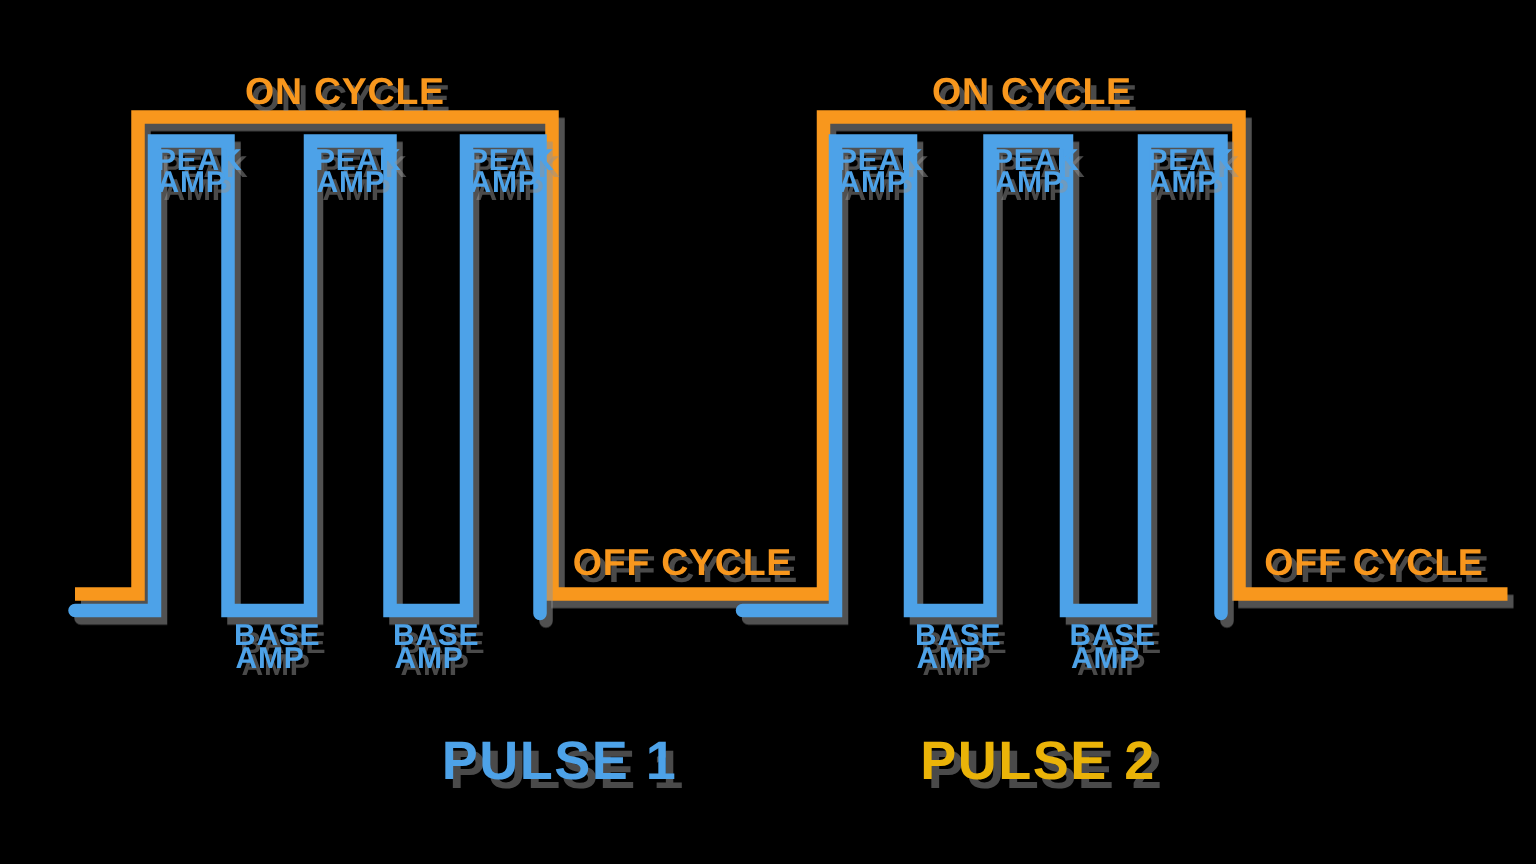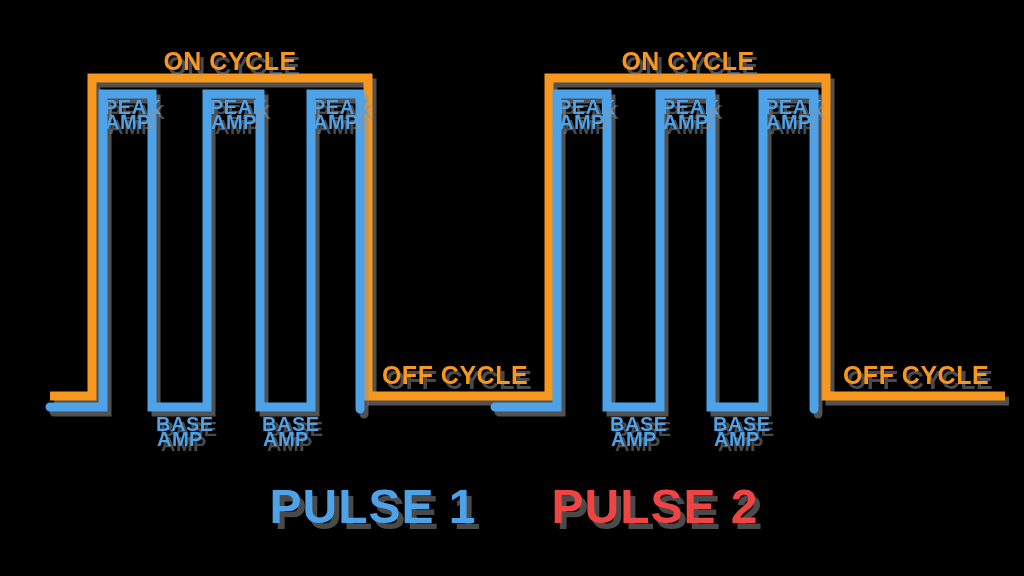--- a/index.html
+++ b/index.html
@@ -42,21 +42,21 @@
     letter-spacing: 0.5px;
   }
   .amp-lbl {
     font-size: 20px;
     line-height: 15px;
     letter-spacing: 0.5px;
     width: 48px;
     white-space: normal;
   }
   .pulse-name {
-    font-size: 48px;
+    font-size: 36px;
     line-height: 40px;
     letter-spacing: 1px;
     text-shadow: 5px 6px 0 rgba(148,148,148,0.5);
   }
 </style>
 </head>
 <body>
 
 <div class="stage" style="background-color: rgb(0, 0, 0);">
 
@@ -82,15 +82,15 @@
   <div class="lbl amp-lbl" style="left: 686px; top: 100px; color: rgb(77, 162, 232);">PEAK AMP</div>
   <div class="lbl amp-lbl" style="left: 789px; top: 100px; color: rgb(77, 162, 232);">PEAK AMP</div>
 
   <div class="lbl amp-lbl" style="left: 180px; top: 417px; color: rgb(77, 162, 232);">BASE AMP</div>
   <div class="lbl amp-lbl" style="left: 286px; top: 417px; color: rgb(77, 162, 232);">BASE AMP</div>
 
   <div class="lbl amp-lbl" style="left: 634px; top: 417px; color: rgb(77, 162, 232);">BASE AMP</div>
   <div class="lbl amp-lbl" style="left: 737px; top: 417px; color: rgb(77, 162, 232);">BASE AMP</div>
 
   <div class="lbl pulse-name" style="left: 373px; top: 487px; color: rgb(77, 162, 232);">PULSE 1</div>
-  <div class="lbl pulse-name" style="left: 655px; top: 487px; color: #ef4444; text-align: center;">PULSE 2</div>
+  <div class="lbl pulse-name" style="left: 692px; top: 487px; color: #eab308; text-align: center;">PULSE 2</div>
 
 </div>
 
 </body></html>

